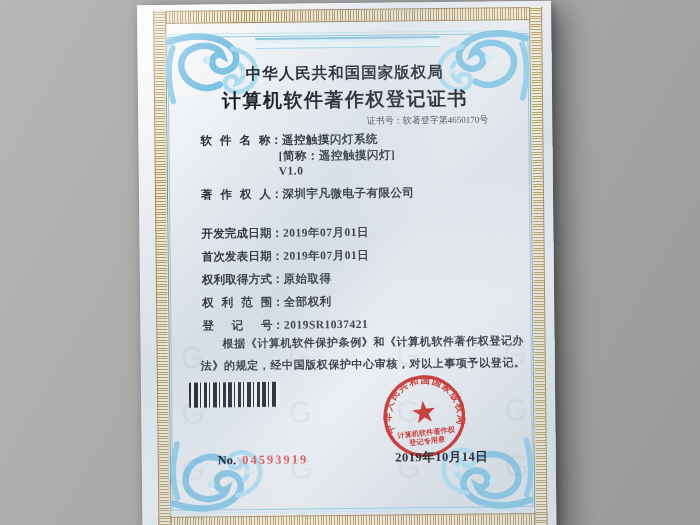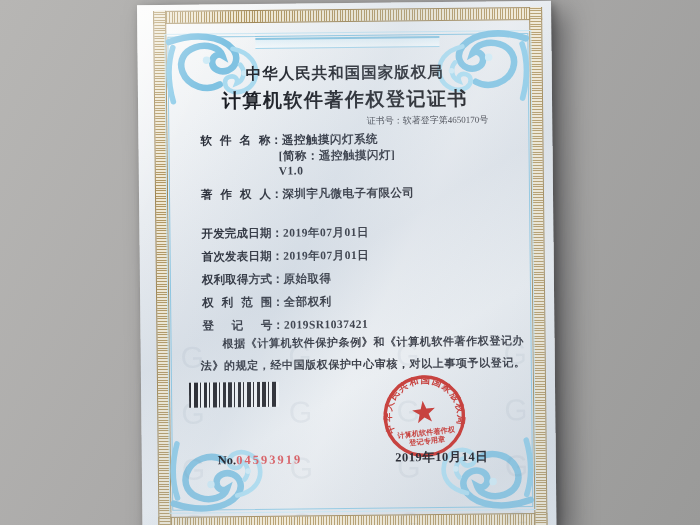--- a/index.html
+++ b/index.html
@@ -56,21 +56,21 @@
   .statement{position:absolute; left:60px; top:328px; width:334px;
     font-size:11px; line-height:22px; color:#232732; text-indent:22px; letter-spacing:.6px; font-weight:600;}
   
   .barcode{position:absolute; left:48px; top:378px; width:90px; height:25px;
     background:linear-gradient(90deg,#14141a 0 2px,rgba(252,252,252,.7) 2px 5px,#14141a 5px 9px,rgba(252,252,252,.7) 9px 11px,#14141a 11px 12px,rgba(252,252,252,.7) 12px 15px,#14141a 15px 18px,rgba(252,252,252,.7) 18px 20px,#14141a 20px 21px,rgba(252,252,252,.7) 21px 24px,#14141a 24px 28px,rgba(252,252,252,.7) 28px 30px,#14141a 30px 31px,rgba(252,252,252,.7) 31px 34px,#14141a 34px 37px,rgba(252,252,252,.7) 37px 39px,#14141a 39px 43px,rgba(252,252,252,.7) 43px 45px,#14141a 45px 46px,rgba(252,252,252,.7) 46px 49px,#14141a 49px 52px,rgba(252,252,252,.7) 52px 54px,#14141a 54px 55px,rgba(252,252,252,.7) 55px 58px,#14141a 58px 62px,rgba(252,252,252,.7) 62px 64px,#14141a 64px 65px,rgba(252,252,252,.7) 65px 68px,#14141a 68px 71px,rgba(252,252,252,.7) 71px 73px,#14141a 73px 77px,rgba(252,252,252,.7) 77px 79px,#14141a 79px 80px,rgba(252,252,252,.7) 80px 83px,#14141a 83px 87px,rgba(252,252,252,.7) 87px 90px);}
   
   .seal{position:absolute; left:240px; top:371px; width:86px; height:86px; opacity:.9; transform:rotate(-6deg); z-index:4;}
   .seal svg{width:100%;height:100%;}
   
   .no-line{position:absolute; left:76px; top:449px; font-size:12.5px; color:#2b2d36; font-weight:700; z-index:5;}
-  .no-line .digits{color:#d8666c; letter-spacing:2px; font-weight:600;}
+  .no-line .digits{color:#d8666c; letter-spacing:2px; margin-left:6px; font-weight:600;}
   .date-line{position:absolute; left:240px; top:447px; width:120px; text-align:center;
     font-size:12.5px; font-weight:700; color:#2e3039; letter-spacing:.5px; z-index:5;}
   .sheen{position:absolute; inset:0; pointer-events:none;
     background:linear-gradient(115deg,rgba(255,255,255,.5) 0%,rgba(255,255,255,0) 16%,rgba(185,200,215,.22) 42%,rgba(255,255,255,.12) 58%,rgba(175,190,205,.25) 100%);}
 </style>
 </head>
 <body>
 
 <div class="photo">
   <div class="paper">

